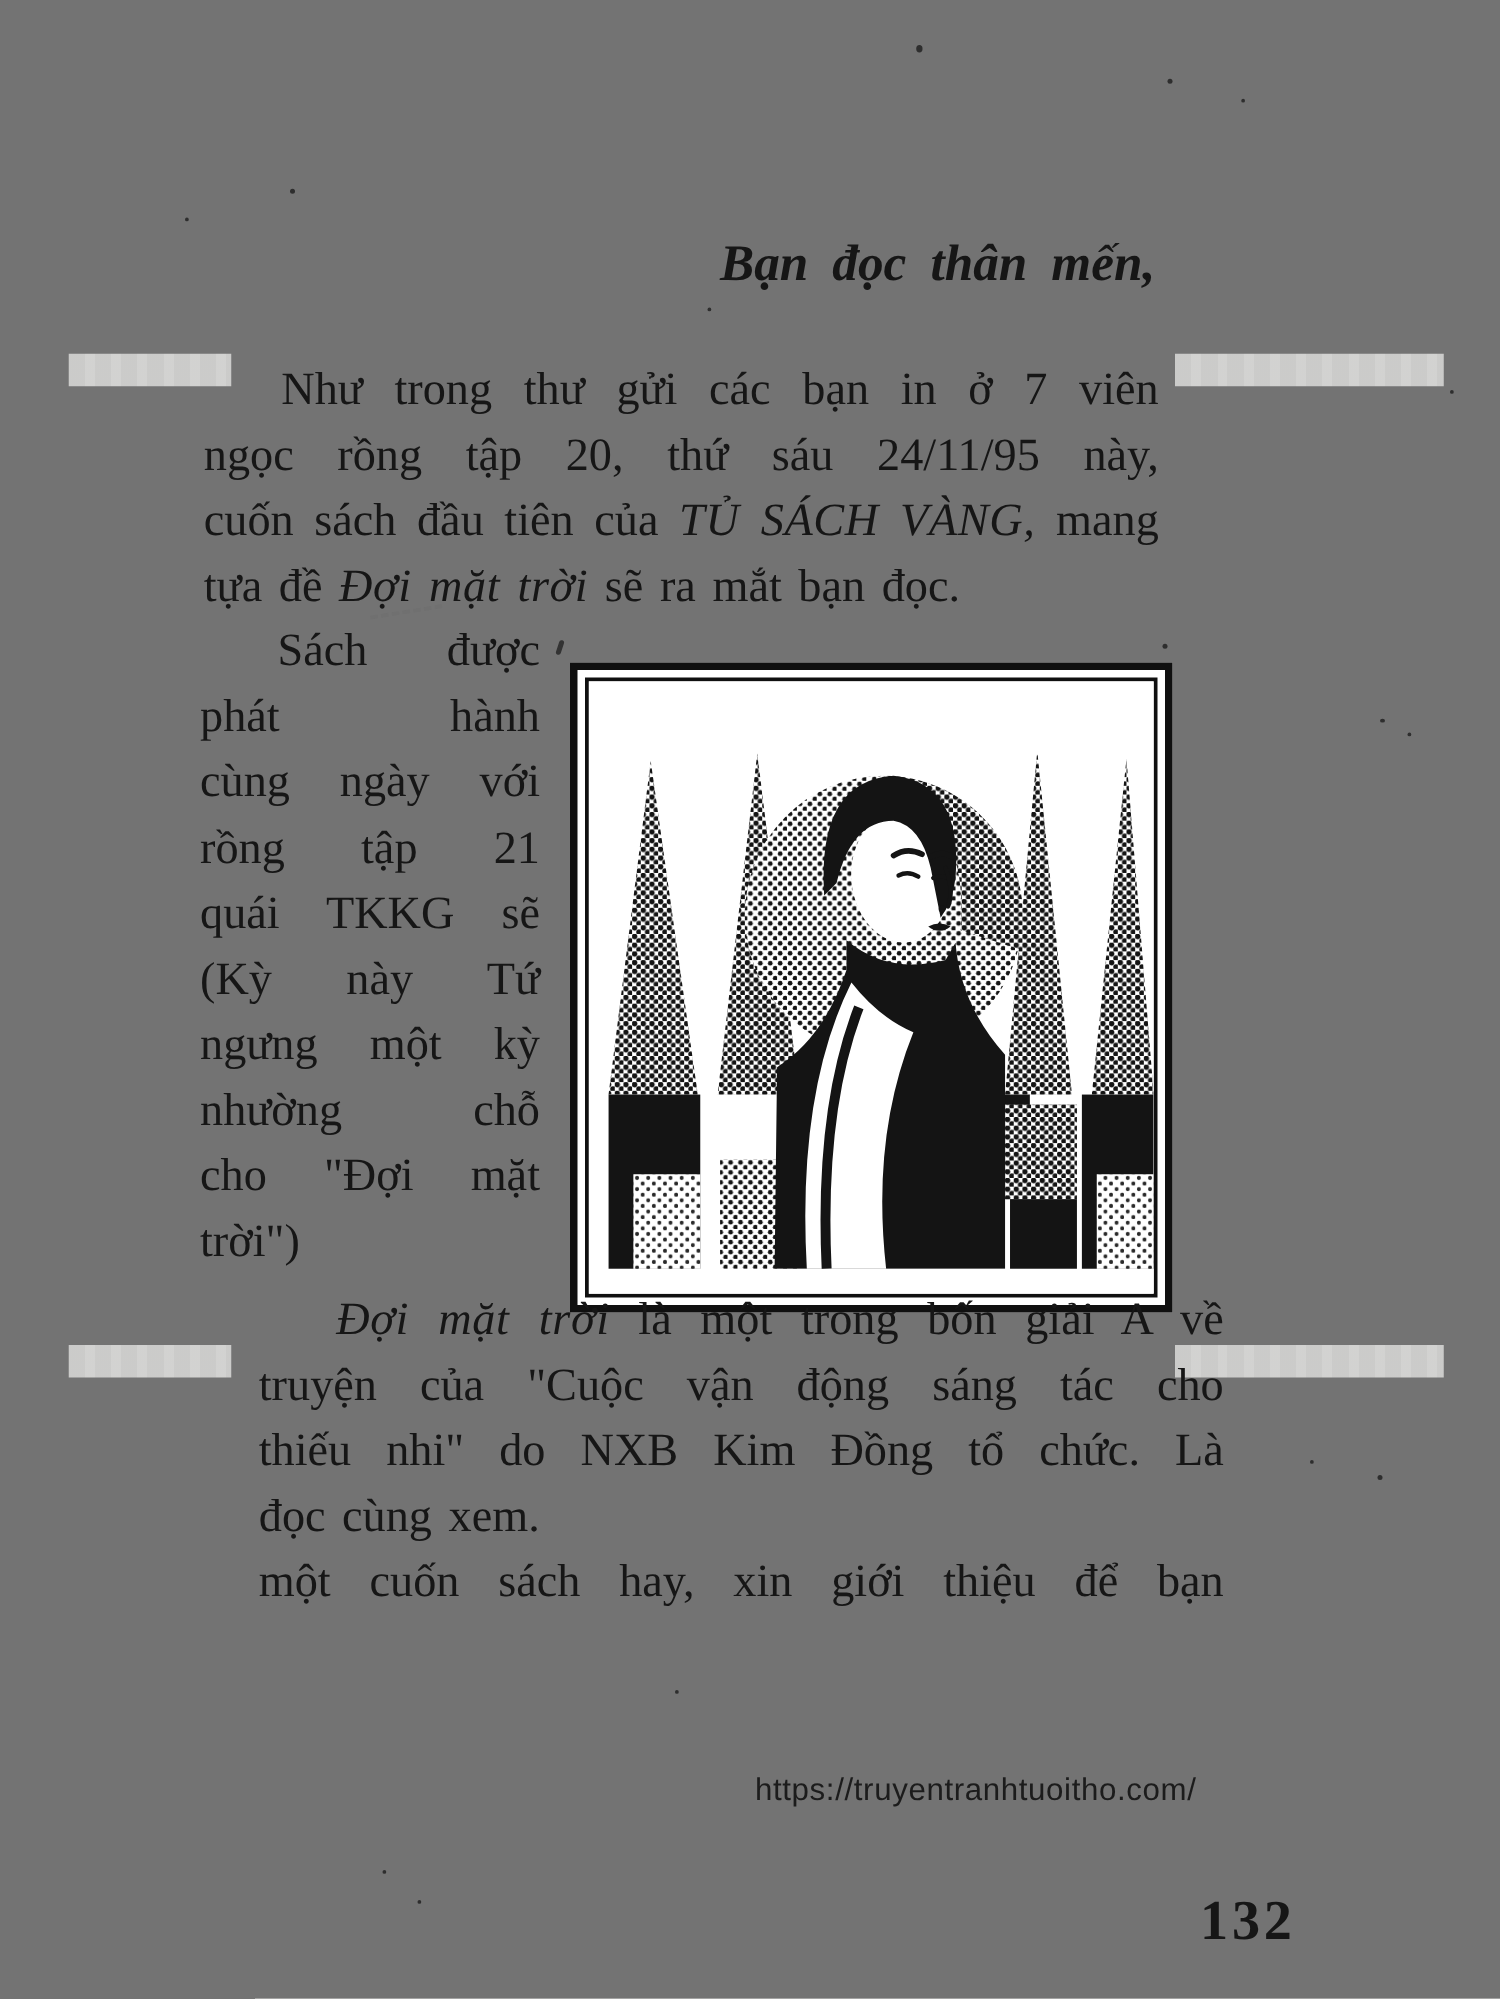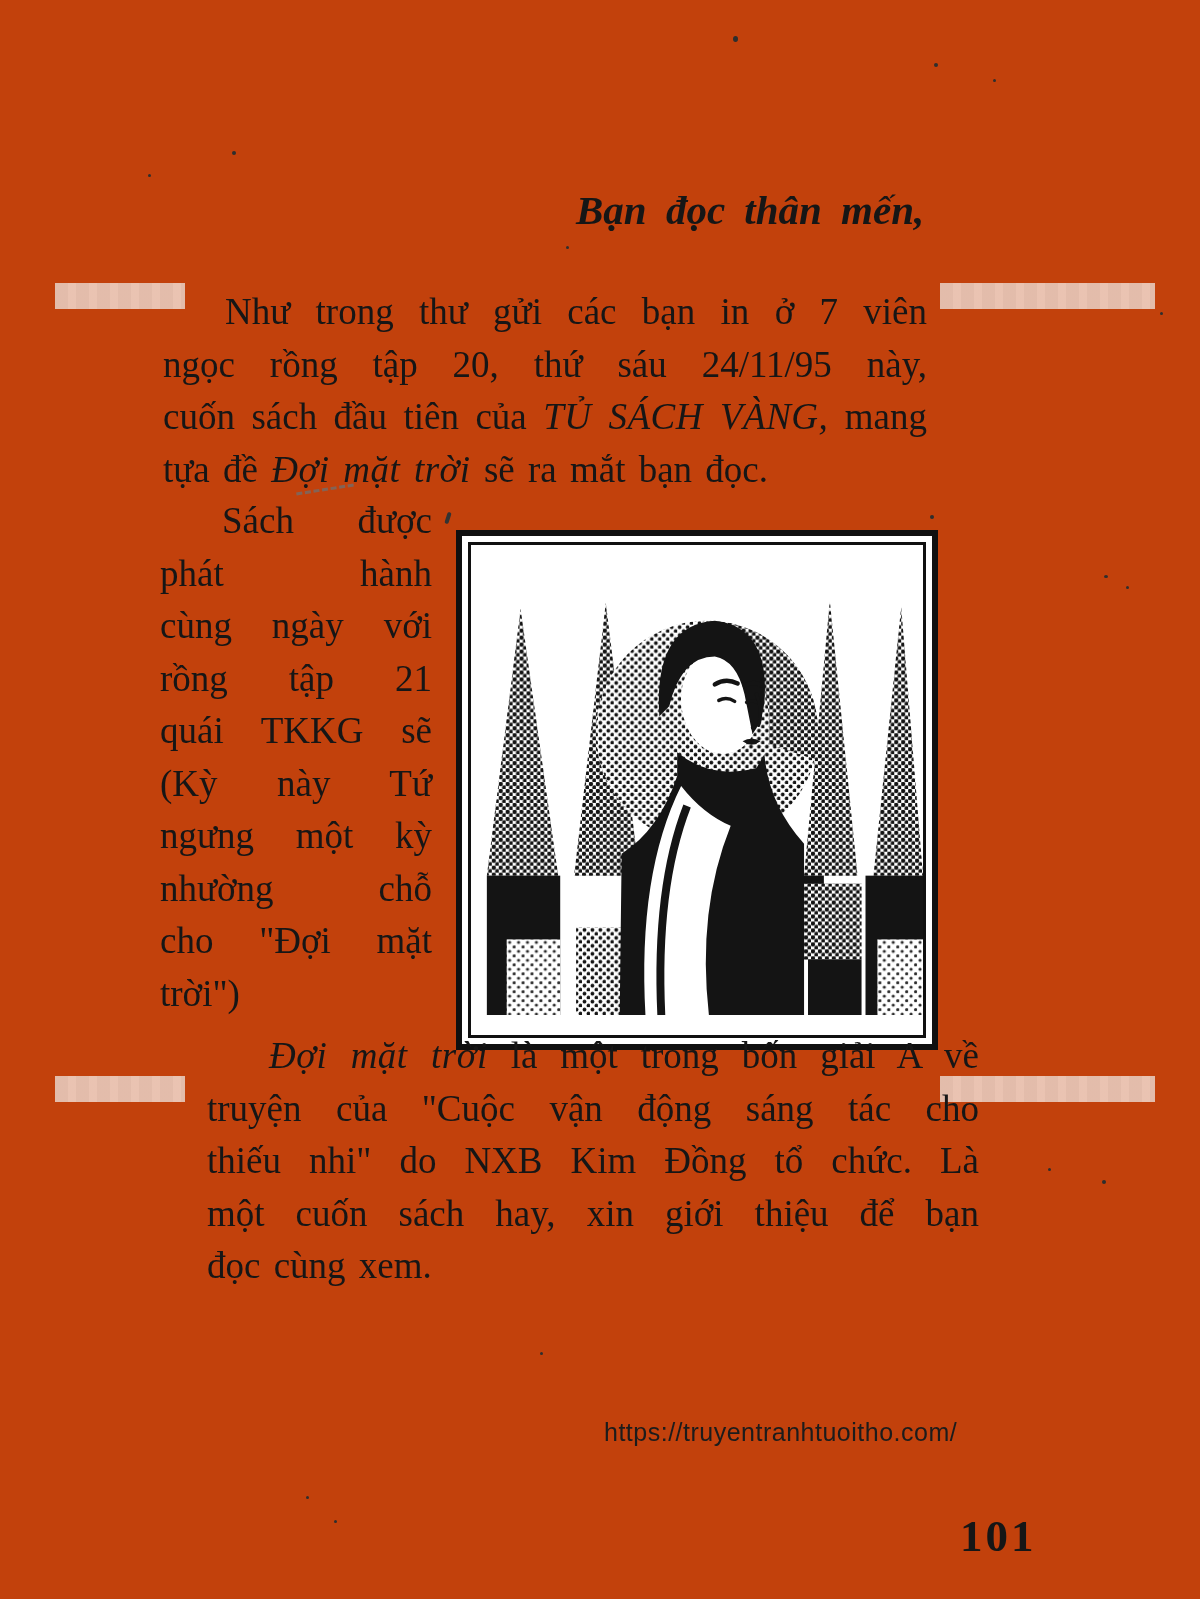--- a/index.html
+++ b/index.html
@@ -1,18 +1,18 @@
 <!DOCTYPE html>
 <html><head>
 <meta charset="utf-8">
 <style>
   html,body { margin:0; padding:0; background:#e8e8e6; }
   .page {
     position:relative; width:1200px; height:1599px; margin:0 auto;
-    background:#c2410c; overflow:hidden; color:#161616;
+    background:#737373; overflow:hidden; color:#161616;
     font-family:"Liberation Serif","DejaVu Serif",serif;
   }
   
   .salutation {
     position:absolute; left:576px; top:186px;
     font-size:41px; font-weight:700; font-style:italic; word-spacing:9px;
   }
   .para, .sidebar { position:absolute; line-height:52.5px; font-size:37px; font-weight:400; }
   .para1 { left:163px; top:286px;  width:764px; }
   .sidebar{ left:160px; top:495px;  width:272px; }
@@ -146,27 +146,27 @@
 
         <rect x="0" y="472" width="456" height="20" fill="#fff"></rect>
       </svg>
     </div>
   </div>
 
   <div class="para para2">
       <div class="tline just ind"><span class="em">Đợi mặt trời</span><span> là một trong bốn giải A về</span></div>
       <div class="tline just"><span>truyện của "Cuộc vận động sáng tác cho</span></div>
       <div class="tline just"><span>thiếu nhi" do NXB Kim Đồng tổ chức. Là</span></div>
+      <div class="tline"><span>đọc cùng xem.</span></div>
       <div class="tline just"><span>một cuốn sách hay, xin giới thiệu để bạn</span></div>
-      <div class="tline"><span>đọc cùng xem.</span></div>
     </div>
 
   <div class="url">https://truyentranhtuoitho.com/</div>
 
-  <div class="pagenum">101</div>
+  <div class="pagenum">132</div>
 
   <div class="speck" style="left:733px; top:36px;  width:5px; height:6px;"></div>
   <div class="speck" style="left:934px; top:63px;  width:4px; height:4px;"></div>
   <div class="speck" style="left:993px; top:79px;  width:3px; height:3px;"></div>
   <div class="speck" style="left:232px; top:151px; width:4px; height:4px;"></div>
   <div class="speck" style="left:148px; top:174px; width:3px; height:3px;"></div>
   <div class="speck" style="left:566px; top:246px; width:3px; height:3px;"></div>
   <div class="speck" style="left:930px; top:515px; width:4px; height:4px;"></div>
   <div class="speck" style="left:1104px;top:575px; width:4px; height:3px;"></div>
   <div class="speck" style="left:1126px;top:586px; width:3px; height:3px;"></div>

